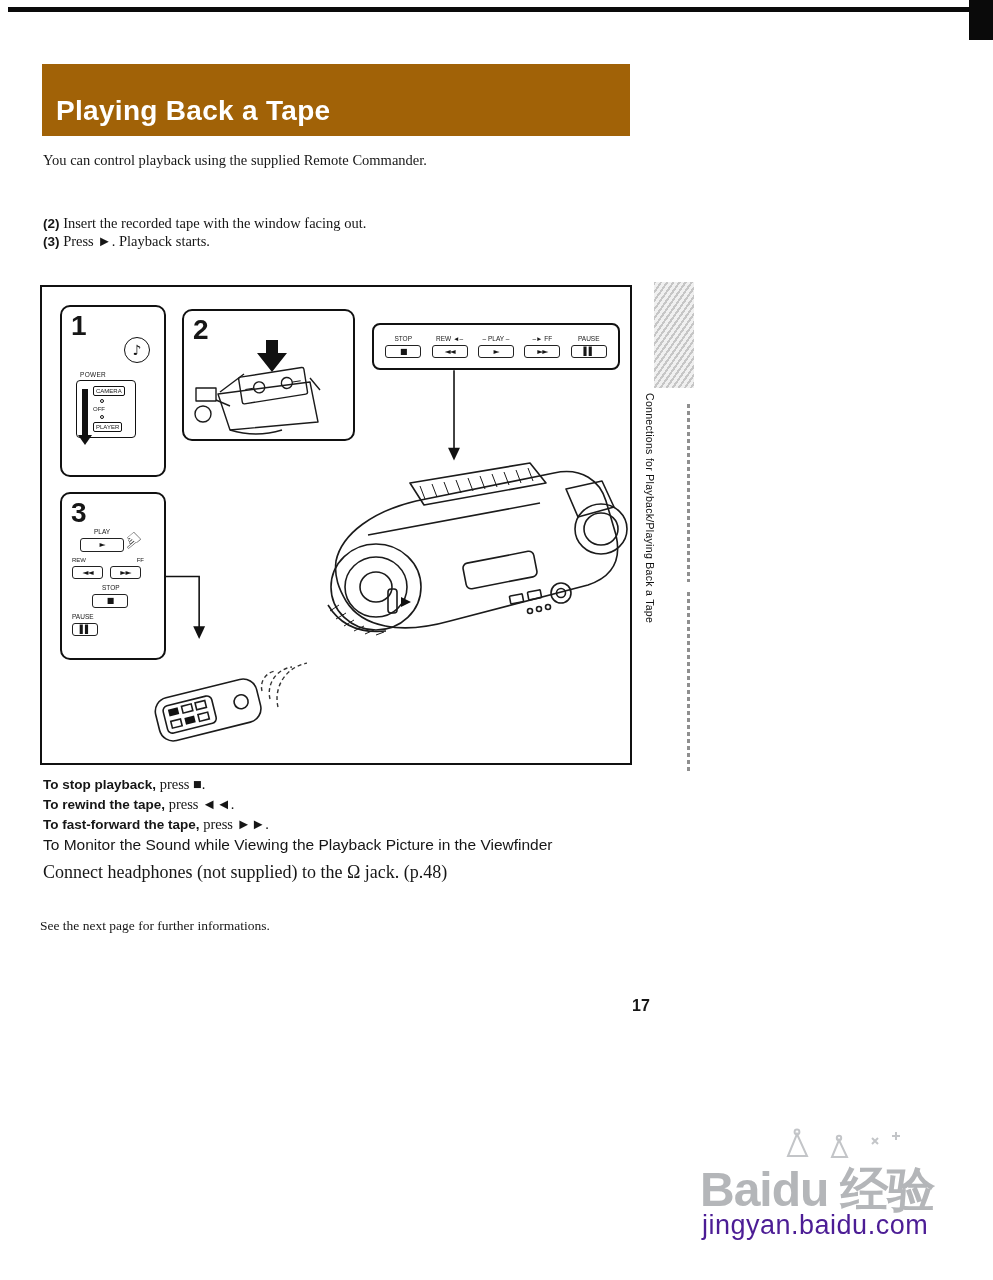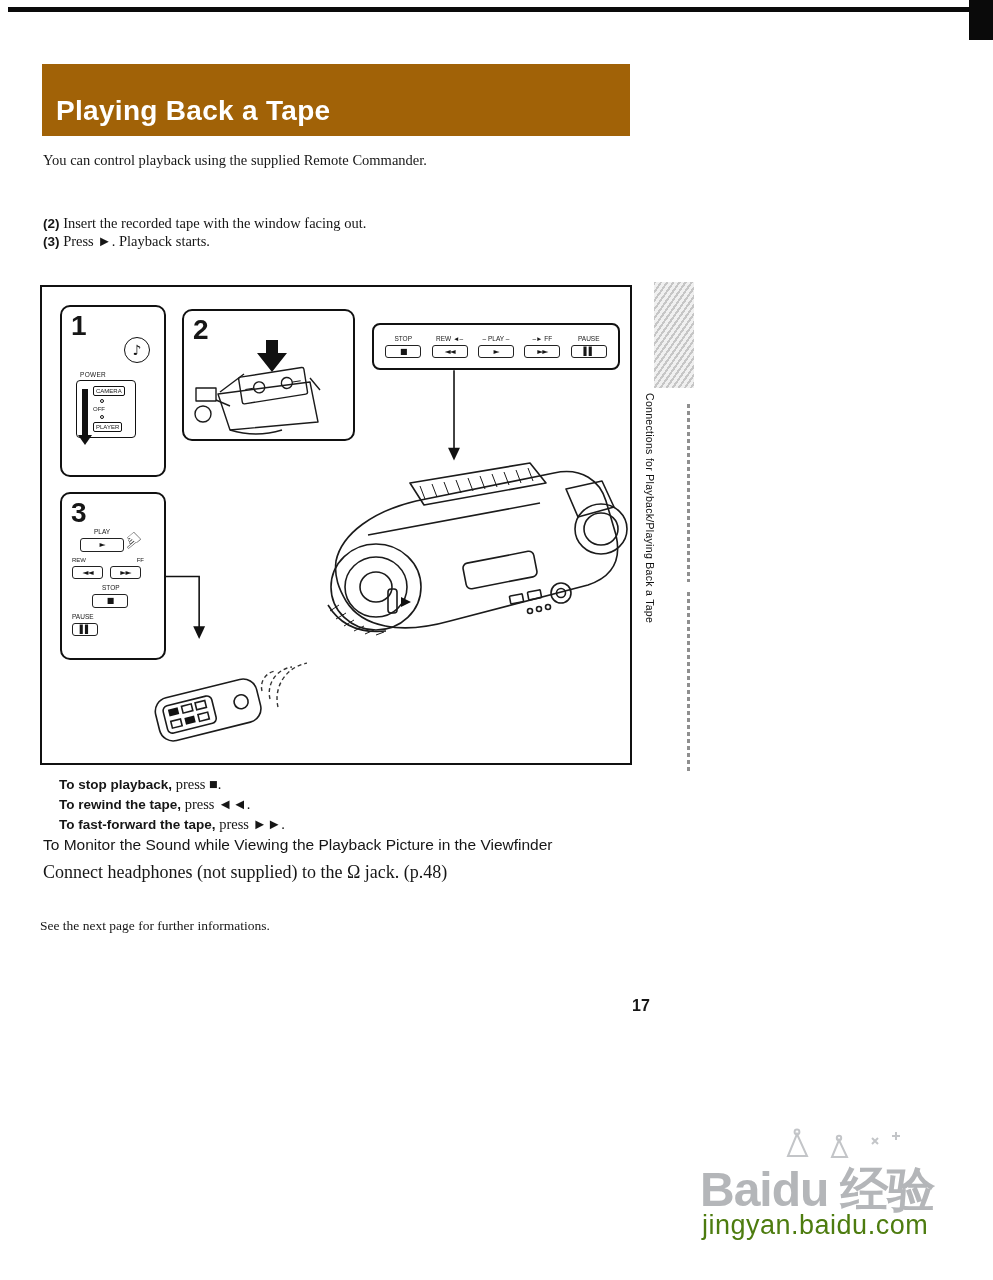--- a/index.html
+++ b/index.html
@@ -84,40 +84,40 @@
                    font-family:"Liberation Sans","DejaVu Sans",sans-serif;font-size:10.5px;
                    letter-spacing:.3px;color:#111;white-space:nowrap;}
   .hatch-block{position:absolute;left:654px;top:282px;width:40px;height:106px;
                background:repeating-linear-gradient(125deg,#c6c6c6 0 2px,#f0f0f0 2px 5px);}
   .binding-line{position:absolute;width:3px;
                 background:repeating-linear-gradient(180deg,#8f8f8f 0 4px,transparent 4px 7px);}
   .bl1{left:687px;top:404px;height:178px;}
   .bl2{left:687px;top:592px;height:180px;}
 
   .actions{position:absolute;left:43px;top:776px;font-size:14.5px;}
-  .actions p{margin:0 0 3px 16px;}
+  .actions p{margin:0 0 3px 0;}
   .actions b{font-family:"Liberation Sans","DejaVu Sans",sans-serif;font-size:13.5px;}
 
   .monitor{position:absolute;left:43px;top:836px;width:640px;}
   .monitor h2{font-family:"Liberation Sans","DejaVu Sans",sans-serif;font-size:15.5px;
               font-weight:normal;margin:0 0 8px 0;}
   .monitor p{font-size:18px;}
 
   .next-note{position:absolute;left:40px;top:918px;font-size:13.5px;}
 
   .page-number{position:absolute;left:632px;top:997px;font-family:"Liberation Sans","DejaVu Sans",sans-serif;
                font-weight:bold;font-size:16px;}
 
   .watermark{position:absolute;left:700px;top:1126px;width:280px;height:130px;color:#b4b6b9;}
   .wm-hats{position:absolute;left:80px;top:0;}
   .wm-brand{position:absolute;left:0;top:32px;font-family:"Liberation Sans","DejaVu Sans",sans-serif;
             font-weight:bold;font-size:48px;letter-spacing:-1px;white-space:nowrap;}
   .wm-cn{margin-left:12px;}
   .wm-url{position:absolute;left:2px;top:84px;font-family:"Liberation Sans","DejaVu Sans",sans-serif;
-          font-size:27px;color:#4d7c0f;letter-spacing:.5px;}
+          font-size:27px;color:#4c1d95;letter-spacing:.5px;}
 </style>
 </head>
 <body>
 
 <div class="page">
 
   <div class="top-rule"></div>
   <div class="corner-mark"></div>
 
   <header class="title-bar">

